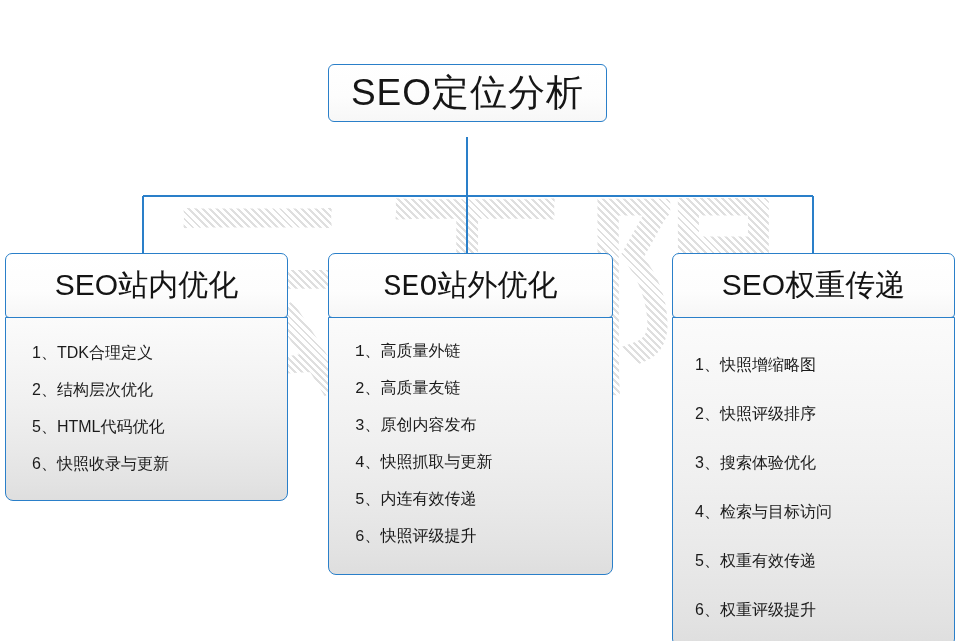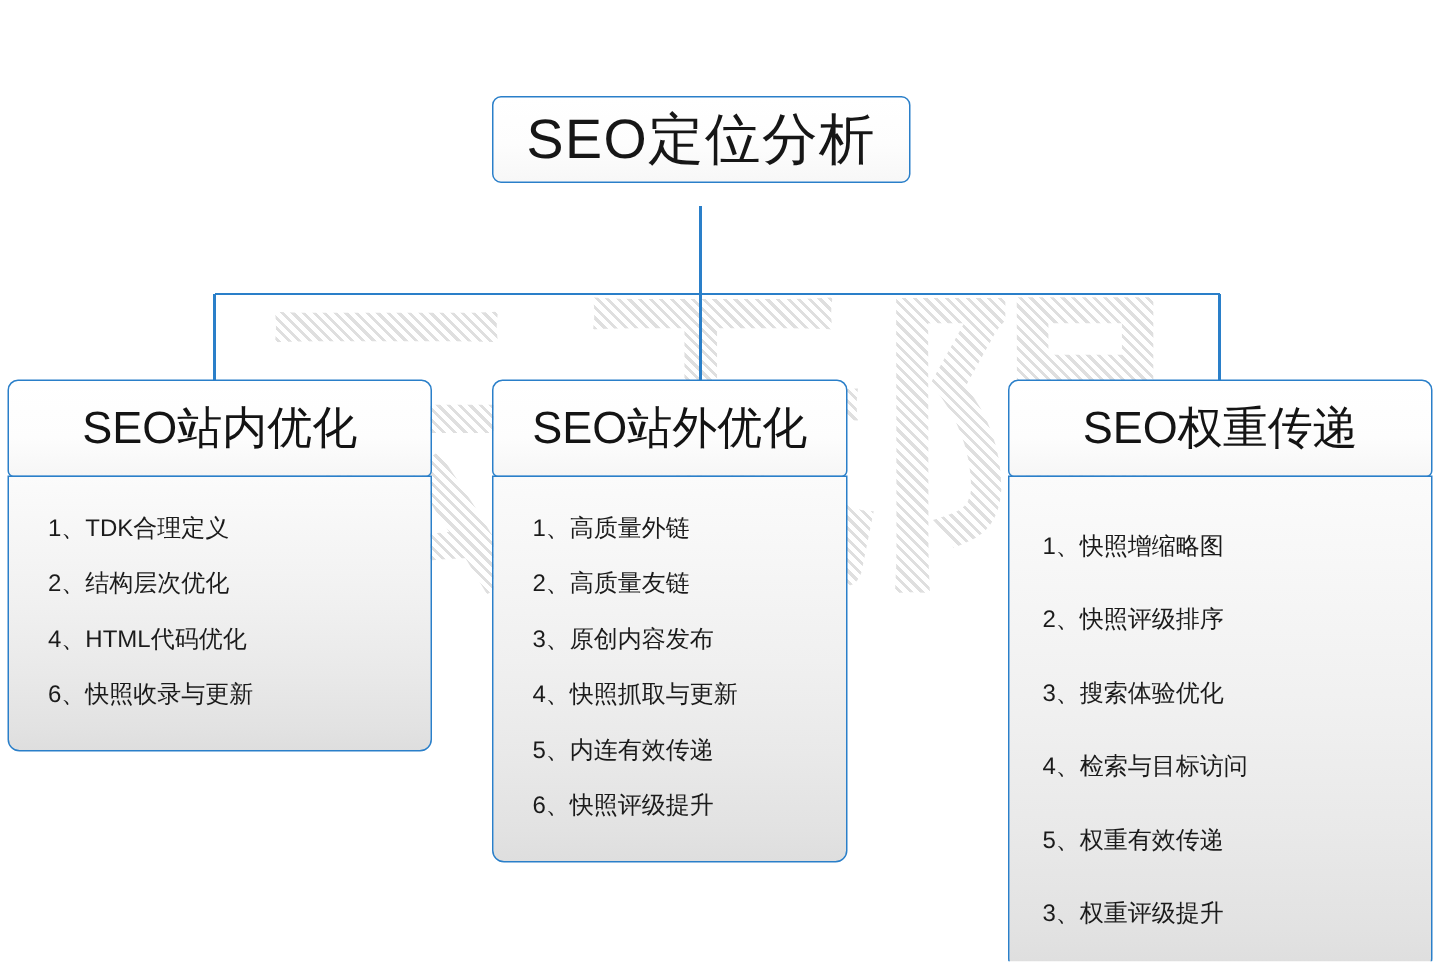--- a/index.html
+++ b/index.html
@@ -129,21 +129,21 @@
     list-style: none;
   }
   .col-body li {
     font-size: 16px;
     line-height: 37px;
     color: #1b1b1b;
     white-space: nowrap;
     padding-left: 26px;
   }
   .col-1 { left: 5px;   top: 253px; width: 283px; }
-  .col-2 { left: 328px; top: 253px; width: 237px; }
+  .col-2 { left: 328px; top: 253px; width: 285px; font-family: Liberation Mono, monospace; }
   .col-3 { left: 672px; top: 253px; width: 283px; }
 
   .col-2 .col-body li { padding-left: 26px; }
   .col-3 .col-body li { padding-left: 22px; margin-top: 12px; }
 </style>
 </head>
 <body>
 
 <div id="canvas">
 
@@ -166,21 +166,21 @@
   </div>
 
   <div class="column col-1">
     <div class="col-head">
       <span class="head-text">SEO站内优化</span>
     </div>
     <div class="col-body">
       <ol>
         <li>1、TDK合理定义</li>
         <li>2、结构层次优化</li>
-        <li>4、HTML代码优化</li>
+        <li>5、HTML代码优化</li>
         <li>6、快照收录与更新</li>
       </ol>
     </div>
   </div>
 
   <div class="column col-2">
     <div class="col-head">
       <span class="head-text">SEO站外优化</span>
     </div>
     <div class="col-body">
@@ -199,18 +199,18 @@
     <div class="col-head">
       <span class="head-text">SEO权重传递</span>
     </div>
     <div class="col-body">
       <ol>
         <li>1、快照增缩略图</li>
         <li>2、快照评级排序</li>
         <li>3、搜索体验优化</li>
         <li>4、检索与目标访问</li>
         <li>5、权重有效传递</li>
-        <li>3、权重评级提升</li>
+        <li>6、权重评级提升</li>
       </ol>
     </div>
   </div>
 
 </div>
 
 </body></html>

